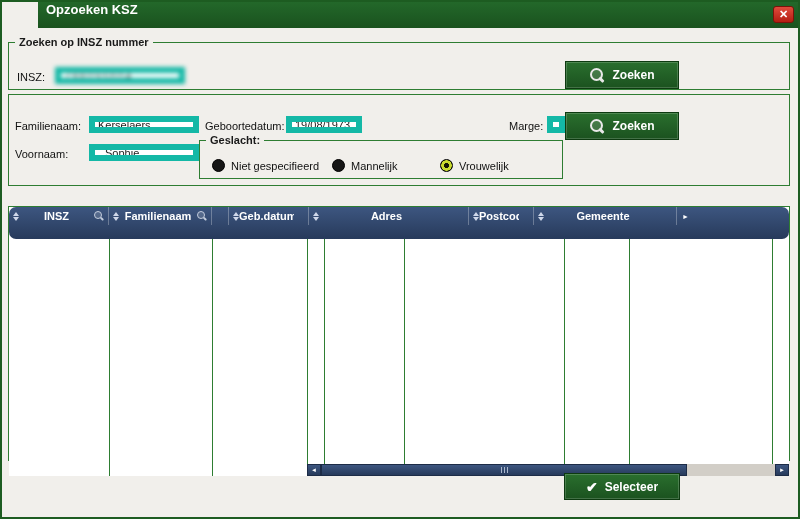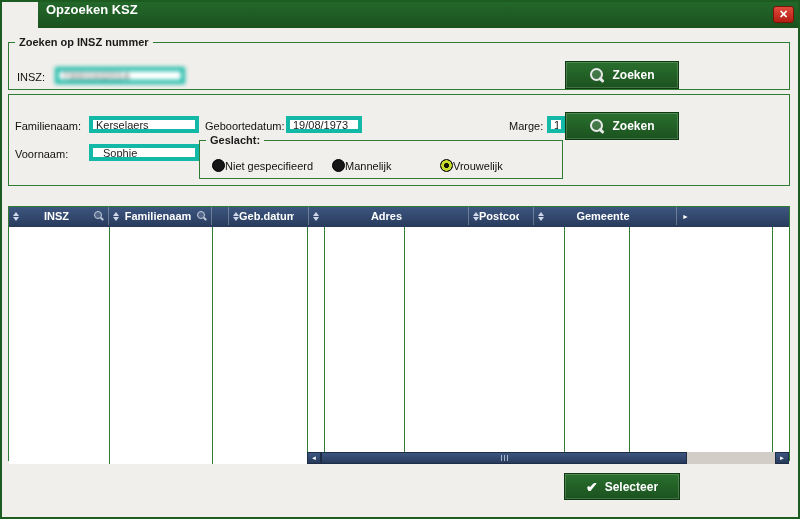--- a/index.html
+++ b/index.html
@@ -39,21 +39,21 @@
     margin-left: 6px; padding: 0 4px;
     font-size: 11px; font-weight: bold; color: #1a1a1a;
   }
   .fs-insz   { left: 6px;  top: 34px;  width: 782px; height: 54px; }
   .fs-noinsz { left: 6px;  top: 92px;  width: 782px; height: 92px; }
   .fs-geslacht { left: 190px; top: 39px; width: 364px; height: 45px; }
 
   .lbl { position: absolute; font-size: 11px; color: #111; white-space: nowrap; }
   .txt {
     position: absolute; height: 17px;
-    border: 4px solid #14b8a6; background: #fff;
+    border: 6px solid #14b8a6; background: #fff;
     font-family: "Liberation Sans", sans-serif; font-size: 11px;
     padding: 1px 3px; color: #222;
   }
   .redacted { filter: blur(2px); color: #666; }
 
   
   .gbtn {
     position: absolute;
     background: linear-gradient(#2a6f2e, #1b521f);
     border: 1px solid #0d3a10;
@@ -74,37 +74,37 @@
     width: 2.5px; height: 6px; background: #e9e9e9;
     transform: rotate(-45deg); border-radius: 1px;
   }
   .mag.small { width: 10px; height: 10px; }
   .mag.small::before { width: 6px; height: 6px; border-width: 1.5px; border-color: #c3cddd; left: 0; top: 0; }
   .mag.small::after { left: 6.5px; top: 6px; width: 1.5px; height: 4px; background: #c3cddd; }
 
   .check-glyph { font-size: 14px; font-weight: bold; line-height: 1; }
 
   
-  .radio-item { position: absolute; display: flex; align-items: center; cursor: pointer; }
+  .radio-item { position: absolute; display: flex; align-items: center; gap: 6px; cursor: pointer; }
   .radio-dot {
     width: 13px; height: 13px; border-radius: 50%;
     background: #161616; border: 1px solid #000;
     flex: 0 0 auto;
   }
   .radio-dot.selected {
     background: radial-gradient(circle, #151505 0 2.5px, #c9da2e 2.5px 5.2px, #59660d 5.2px);
   }
   .radio-item span.rlabel { font-size: 11px; color: #111; }
 
   
   .tbl {
     position: absolute; left: 6px; top: 204px; width: 782px; height: 255px;
     border: 1px solid #2e7d32; background: #fff;
   }
-  .tbl-head { display: flex; height: 20px; background: linear-gradient(#3d5680, #273a5b); }
+  .tbl-head { display: flex; height: 32px; background: linear-gradient(#3d5680, #273a5b); border-radius: 7px; }
   .th {
     height: 18px; display: flex; align-items: center;
     padding: 0 4px; color: #fff; font-size: 11px; font-weight: bold;
     border-right: 1px solid rgba(255,255,255,.28);
     justify-content: space-between; cursor: pointer; white-space: nowrap;
   }
   .th:last-child { border-right: none; }
   .th .thlabel { flex: 1; text-align: center; overflow: hidden; }
   .th .spacer { width: 10px; flex: 0 0 auto; }
   .sort-icon { display: inline-flex; flex-direction: column; gap: 1px; flex: 0 0 auto; }

